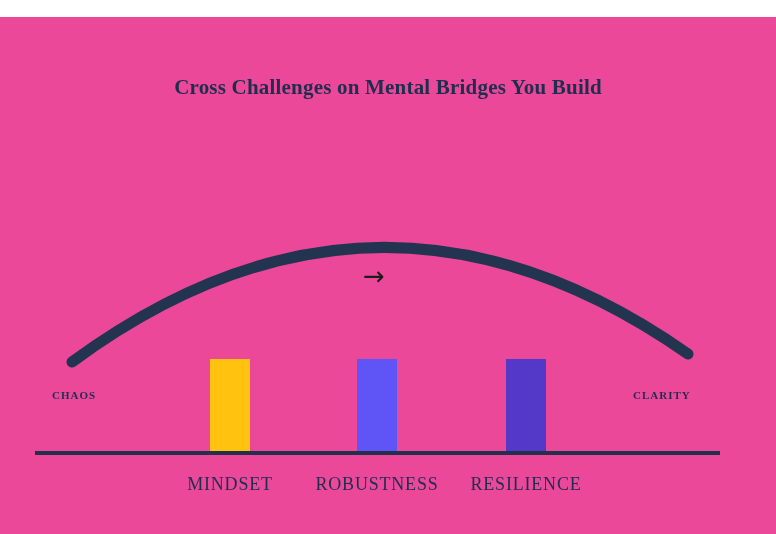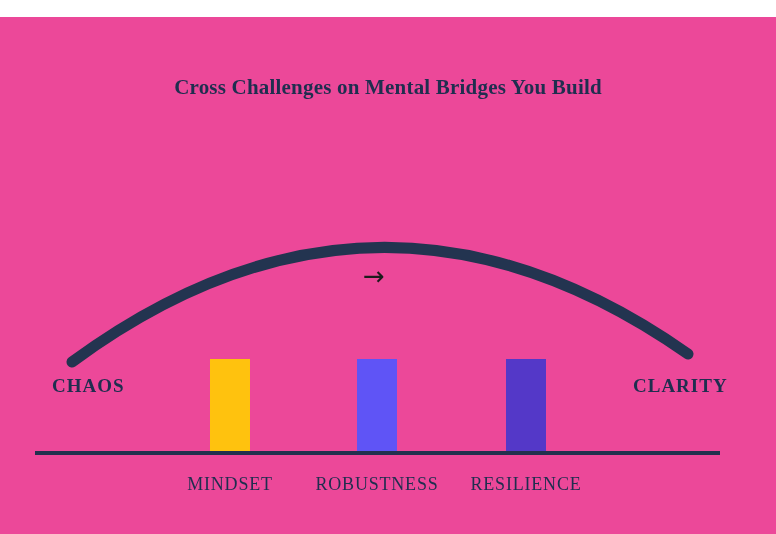--- a/index.html
+++ b/index.html
@@ -39,22 +39,22 @@
     position: absolute;
     top: 246px;
     left: 363px;
     font-size: 26px;
     color: #1c1c1c;
     font-family: "DejaVu Sans", sans-serif;
     line-height: 1;
   }
   .side-label {
     position: absolute;
-    top: 358px;
-    font-size: 19px;
+    top: 372px;
+    font-size: 11px;
     font-weight: bold;
     color: #1f2e4f;
     letter-spacing: 1px;
   }
   .side-label.left { left: 52px; }
   .side-label.right { left: 633px; }
   .baseline {
     position: absolute;
     top: 434px;
     left: 35px;

